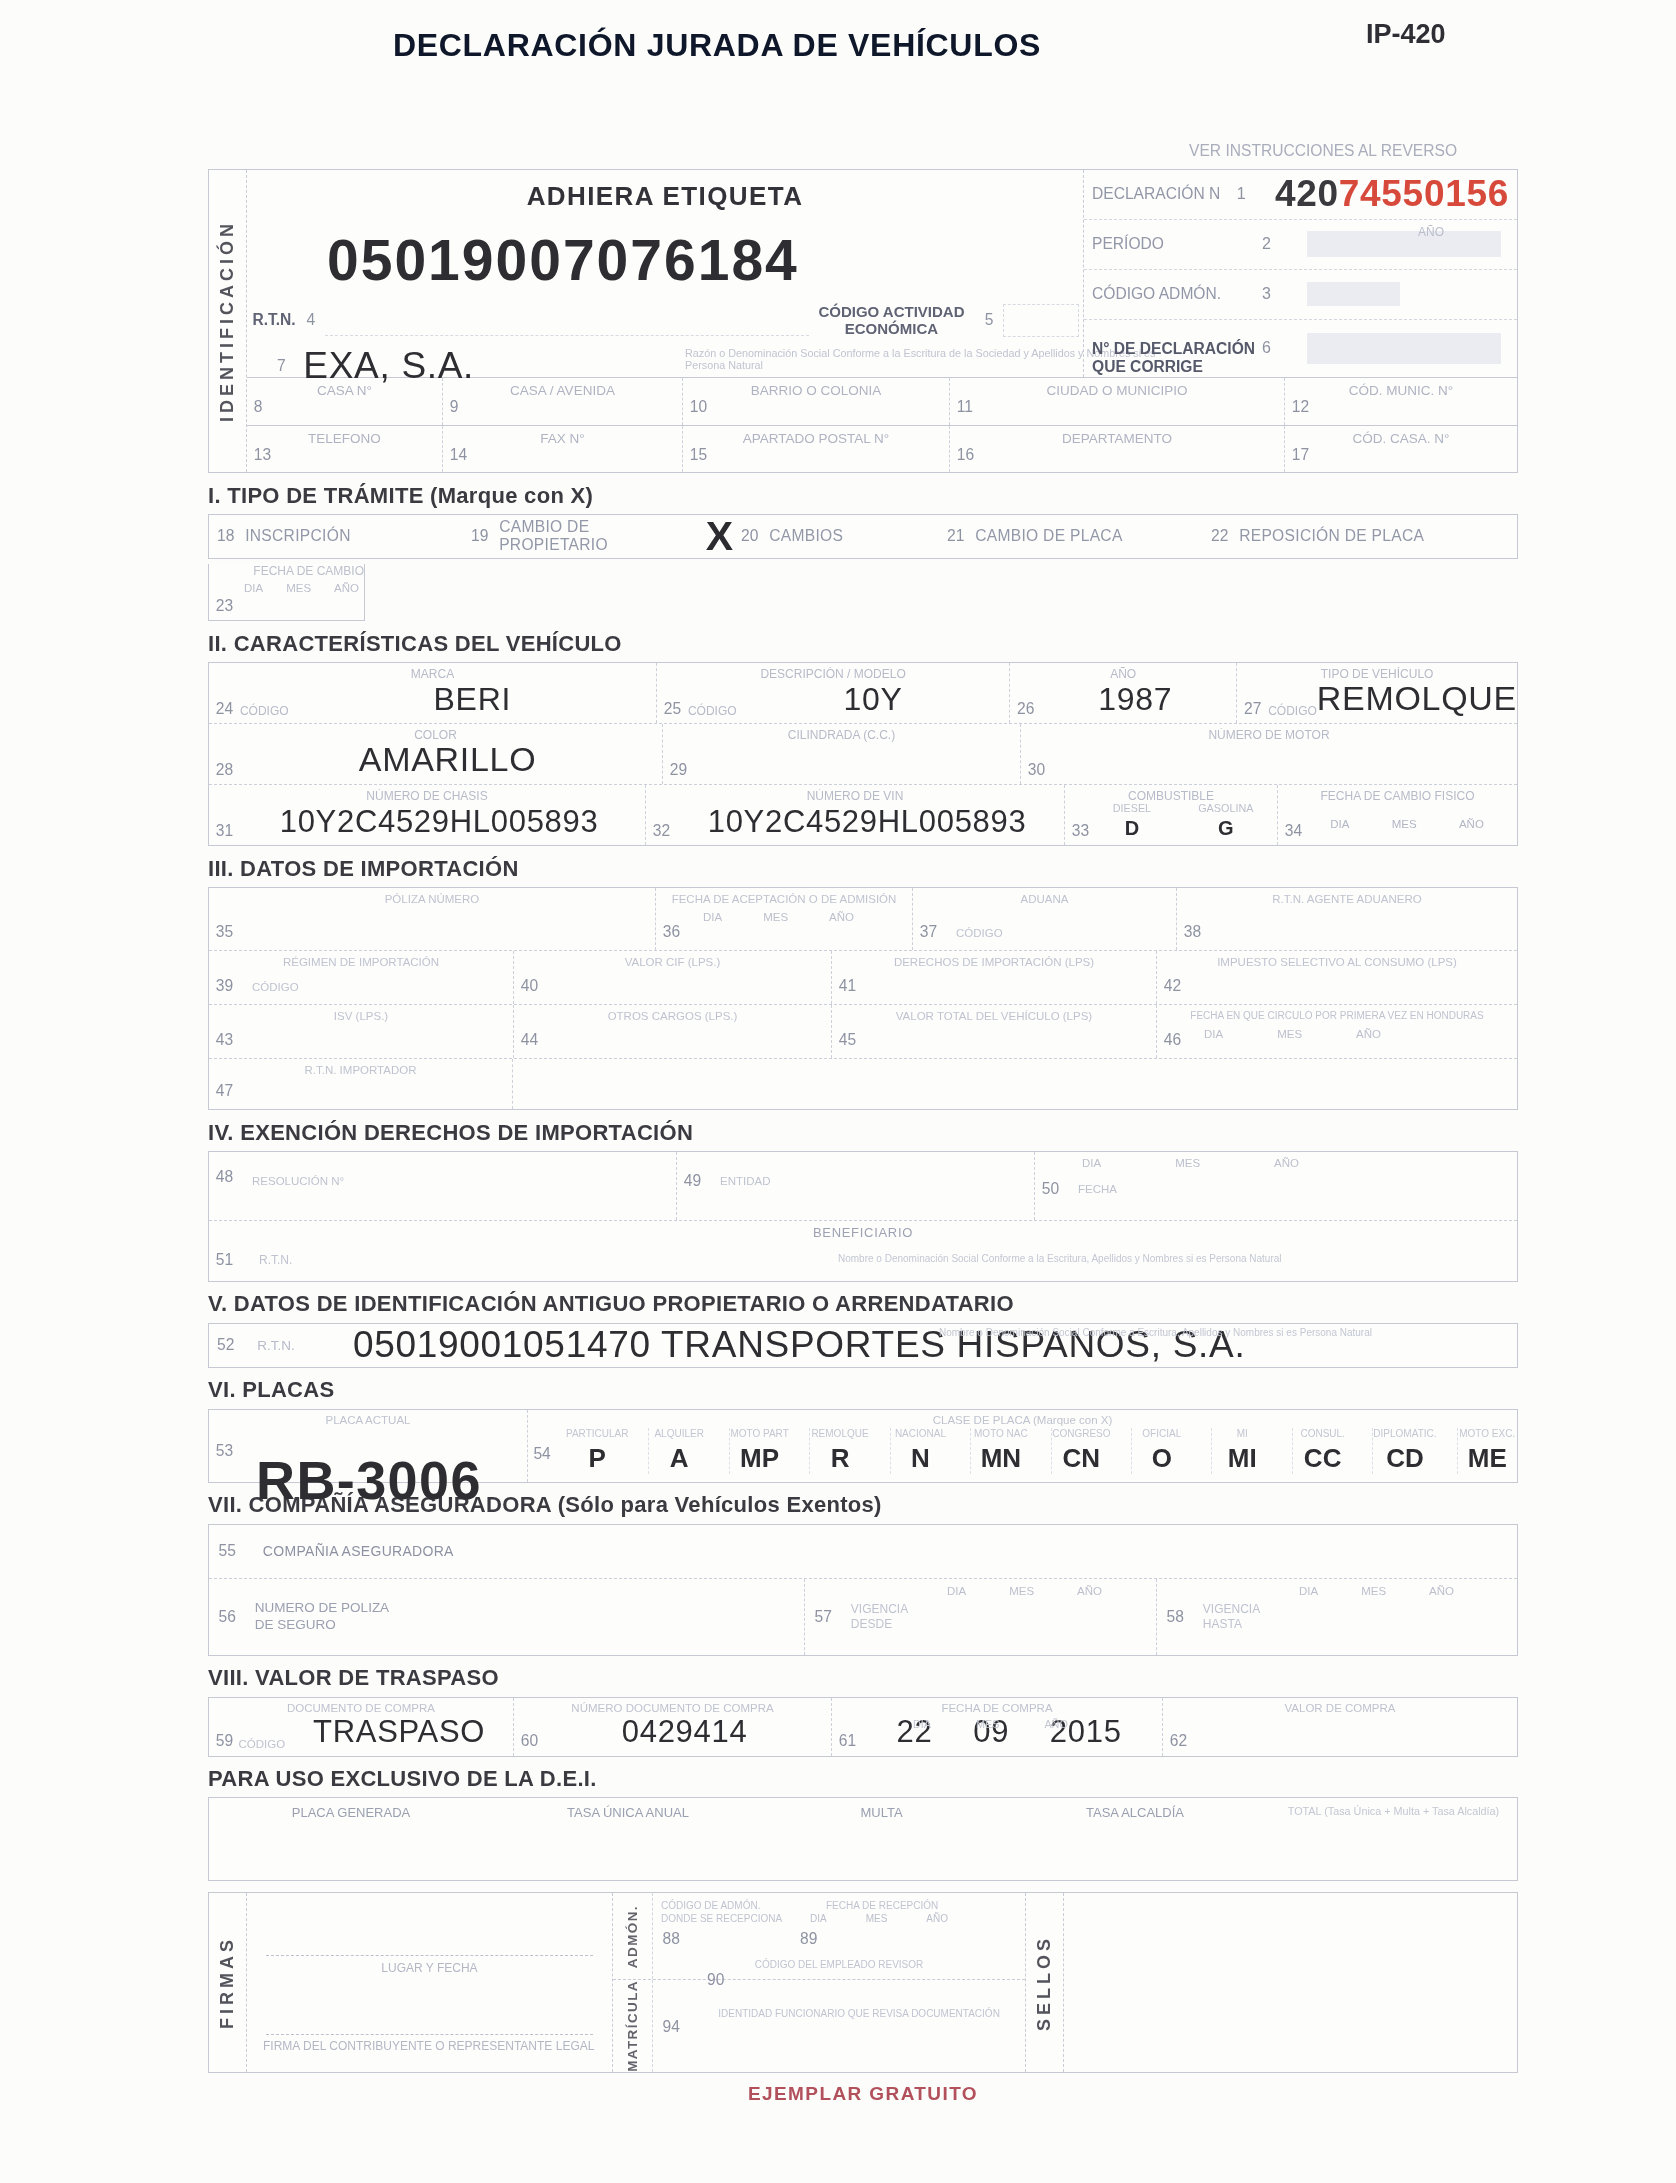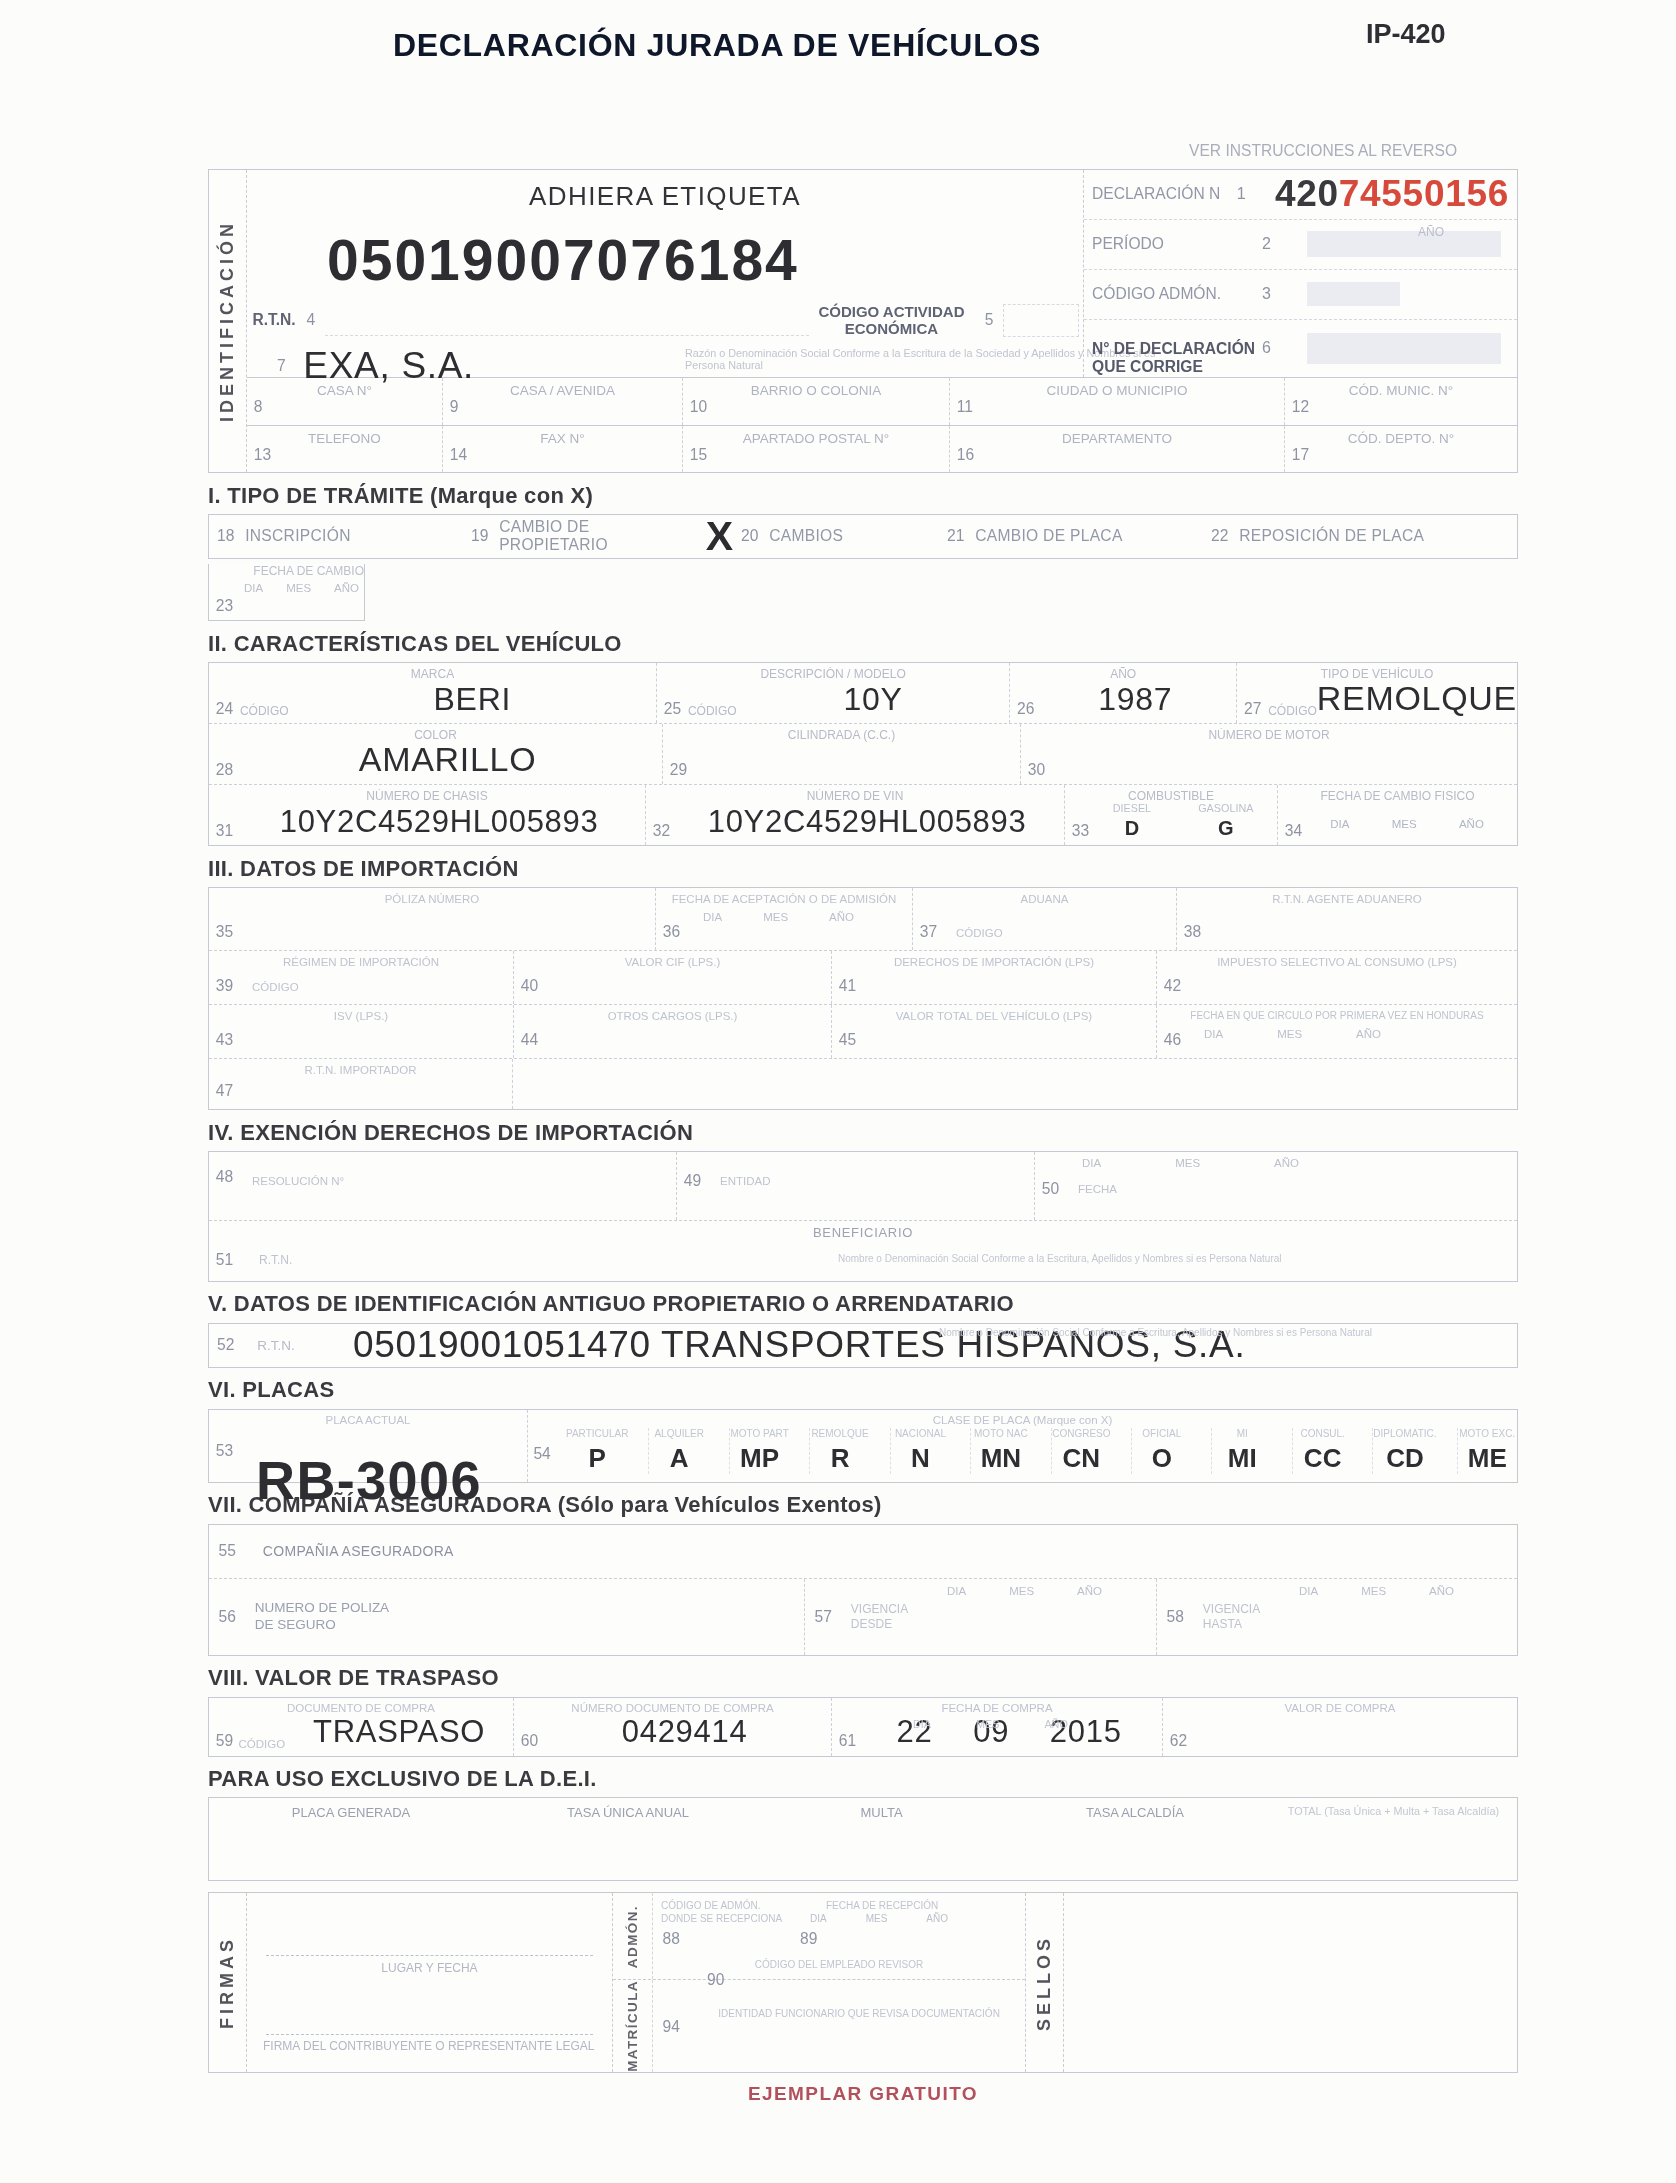--- a/index.html
+++ b/index.html
@@ -22,21 +22,21 @@
          font-size:32px;font-weight:bold;color:#0f172a;letter-spacing:0.7px;}
   .formcode{position:absolute;top:19px;left:1366px;font-size:27px;font-weight:bold;color:#2e2e34;}
   .revnote{position:absolute;top:142px;left:1189px;font-size:15.6px;color:#a9adbc;}
   .content{position:absolute;left:208px;top:169px;width:1310px;}
   
   .identbox{display:flex;height:304px;}
   .identbox .vstrip{width:38px;border-right:0.7px dashed #c9cbd6;}
   .identmain{flex:1;display:flex;flex-direction:column;min-width:0;}
   .identtop{display:flex;height:207px;}
   .identleft{flex:1;position:relative;}
-  .adhiera{text-align:center;margin-top:10.8px;font-size:26px;font-weight:normal;
+  .adhiera{text-align:center;margin-top:10.8px;font-size:26px;font-weight:bold;
            letter-spacing:1.4px;color:#323238;}
   .bignum{margin:15px 0 0 80px;font-size:57px;font-weight:bold;letter-spacing:2px;}
   .rtnrow{display:flex;align-items:center;margin:8px 4px 0 5.4px;height:39px;}
   .slabel{font-size:15.6px;color:#5f6374;font-weight:bold;}
   .rtnrow .fnum{margin:0 9.5px 0 10.8px;}
   .rtnblank{flex:1;height:30px;border-bottom:0.7px dashed #d8dae2;}
   .cae{font-size:15px;color:#5f6374;font-weight:bold;text-align:center;line-height:1.15;margin:0 9.5px;}
   .caebox{width:74px;height:31px;border:0.7px dashed #d8dae2;}
   .namerow{display:flex;align-items:center;margin:5.4px 0 0 30px;}
   .namevalue{font-size:37px;margin-left:17.6px;letter-spacing:0.7px;}
@@ -261,21 +261,21 @@
           </div>
           <div class="acell" style="width:267px;">
             <span class="alabel">APARTADO POSTAL N°</span>
             <span class="fnum">15</span>
           </div>
           <div class="acell" style="width:335px;">
             <span class="alabel">DEPARTAMENTO</span>
             <span class="fnum">16</span>
           </div>
           <div class="acell" style="flex:1;">
-            <span class="alabel">CÓD. DEPTO. N°</span>
+            <span class="alabel">CÓD. CASA. N°</span>
             <span class="fnum">17</span>
           </div>
         </div>
       </div>
     </div>
 
     <div class="stitle">I. TIPO DE TRÁMITE (Marque con X)</div>
     <div class="box optrow">
       <div class="opt" style="width:254px;">
         <span class="fnum">18</span>

